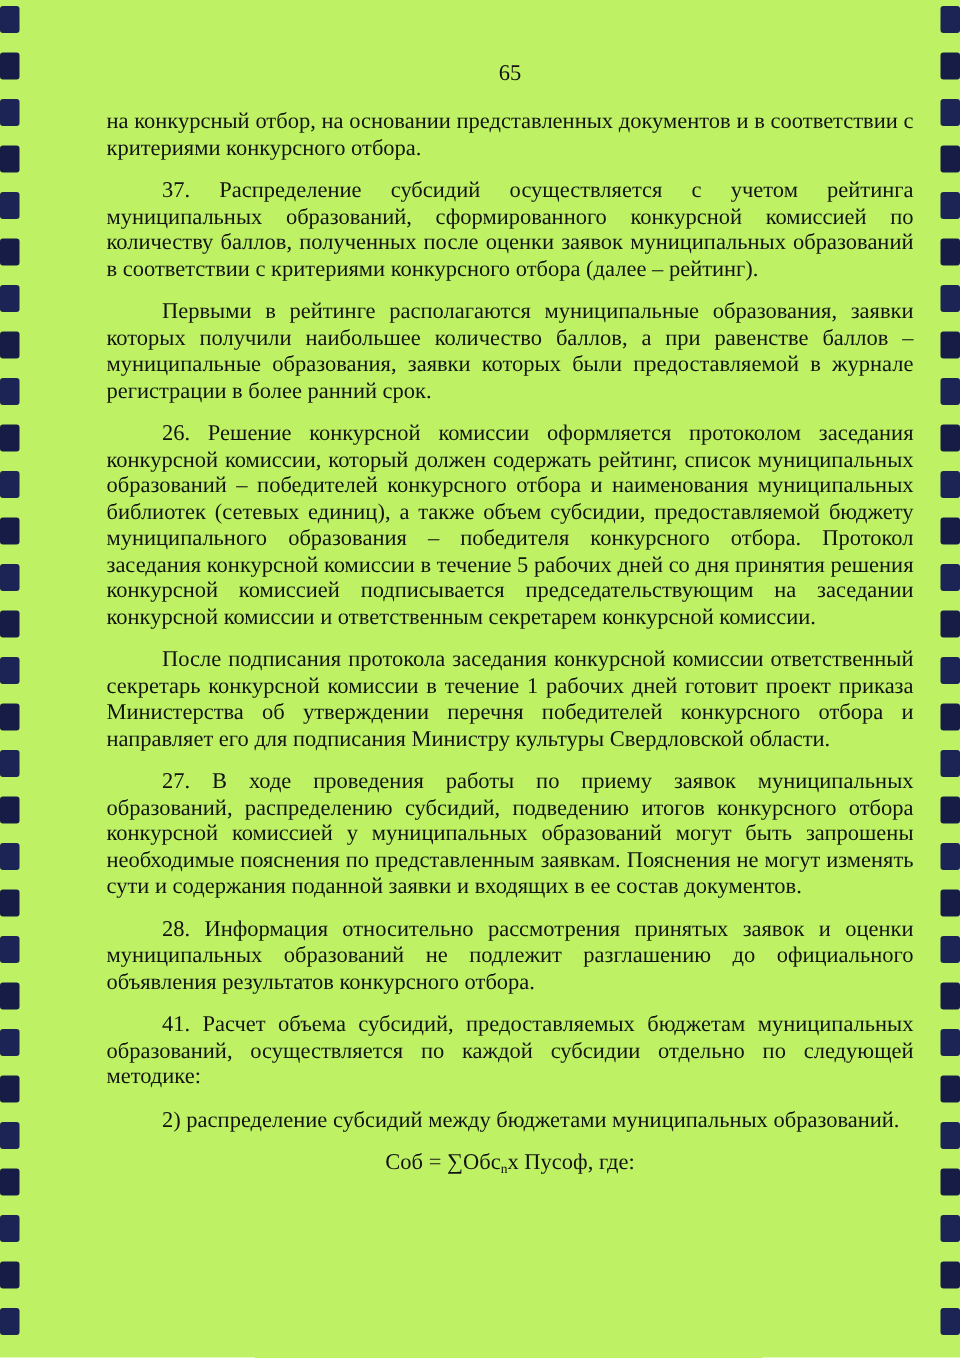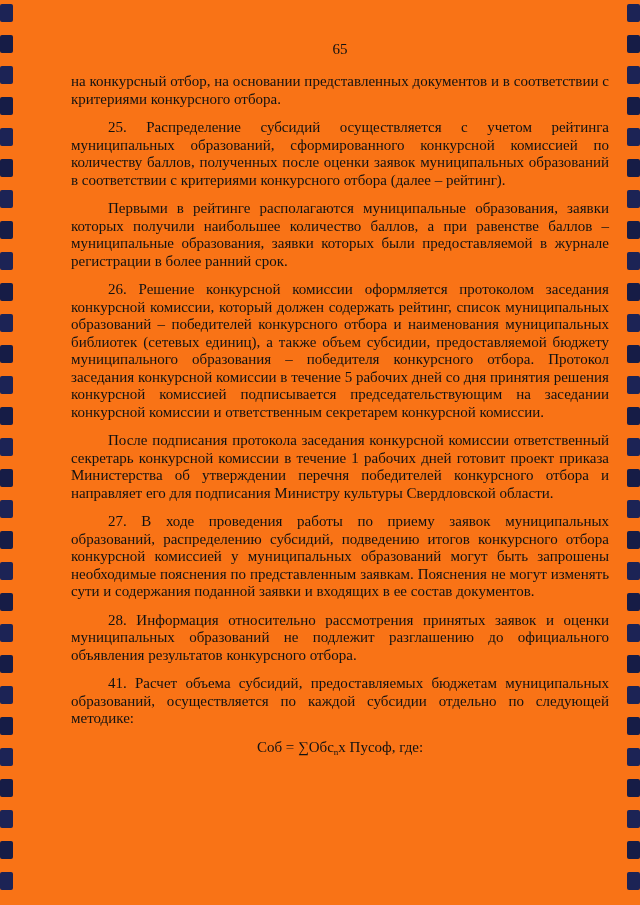--- a/index.html
+++ b/index.html
@@ -1,20 +1,20 @@
 <!DOCTYPE html>
 <html lang="ru"><head>
 <meta charset="utf-8">
 <style>
   html, body { margin: 0; padding: 0; background: #ffffff; }
   .page {
     position: relative;
     width: 640px;
     height: 905px;
-    background: #f97316;
+    background: #bef264;
     overflow: hidden;
     font-family: "Liberation Serif", "DejaVu Serif", serif;
     color: #121212;
   }
   .film-edge {
     position: absolute;
     top: 0;
     bottom: 0;
     width: 14px;
     display: flex;
@@ -129,27 +129,28 @@
       <div class="film-hole" style="background: rgb(22, 28, 70);"></div>
       <div class="film-hole" style="background: rgb(28, 35, 85);"></div>
     </div>
 
   <div class="page-number">65</div>
 
   <div class="text-block">
 
     <div id="paragraphs">
         <p class="para">на конкурсный отбор, на основании представленных документов и в соответствии с критериями конкурсного отбора.</p>
-        <p class="para indent">25. Распределение субсидий осуществляется с учетом рейтинга муниципальных образований, сформированного конкурсной комиссией по количеству баллов, полученных после оценки заявок муниципальных образований в соответствии с критериями конкурсного отбора (далее – рейтинг).</p>
+        <p class="para indent">37. Распределение субсидий осуществляется с учетом рейтинга муниципальных образований, сформированного конкурсной комиссией по количеству баллов, полученных после оценки заявок муниципальных образований в соответствии с критериями конкурсного отбора (далее – рейтинг).</p>
         <p class="para indent">Первыми в рейтинге располагаются муниципальные образования, заявки которых получили наибольшее количество баллов, а при равенстве баллов – муниципальные образования, заявки которых были предоставляемой в журнале регистрации в более ранний срок.</p>
         <p class="para indent">26. Решение конкурсной комиссии оформляется протоколом заседания конкурсной комиссии, который должен содержать рейтинг, список муниципальных образований – победителей конкурсного отбора и наименования муниципальных библиотек (сетевых единиц), а также объем субсидии, предоставляемой бюджету муниципального образования – победителя конкурсного отбора. Протокол заседания конкурсной комиссии в течение 5 рабочих дней со дня принятия решения конкурсной комиссией подписывается председательствующим на заседании конкурсной комиссии и ответственным секретарем конкурсной комиссии.</p>
         <p class="para indent">После подписания протокола заседания конкурсной комиссии ответственный секретарь конкурсной комиссии в течение 1 рабочих дней готовит проект приказа Министерства об утверждении перечня победителей конкурсного отбора и направляет его для подписания Министру культуры Свердловской области.</p>
         <p class="para indent">27. В ходе проведения работы по приему заявок муниципальных образований, распределению субсидий, подведению итогов конкурсного отбора конкурсной комиссией у муниципальных образований могут быть запрошены необходимые пояснения по представленным заявкам. Пояснения не могут изменять сути и содержания поданной заявки и входящих в ее состав документов.</p>
         <p class="para indent">28. Информация относительно рассмотрения принятых заявок и оценки муниципальных образований не подлежит разглашению до официального объявления результатов конкурсного отбора.</p>
         <p class="para indent">41. Расчет объема субсидий, предоставляемых бюджетам муниципальных образований, осуществляется по каждой субсидии отдельно по следующей методике:</p>
+        <p class="para indent">2) распределение субсидий между бюджетами муниципальных образований.</p>
       </div>
 
     <div class="formula-line">
       <span>Соб = ∑Обс</span><span class="formula-sub">n</span><span>х Пусоф, где:</span>
     </div>
   </div>
 
 </div>
 
 </body></html>

